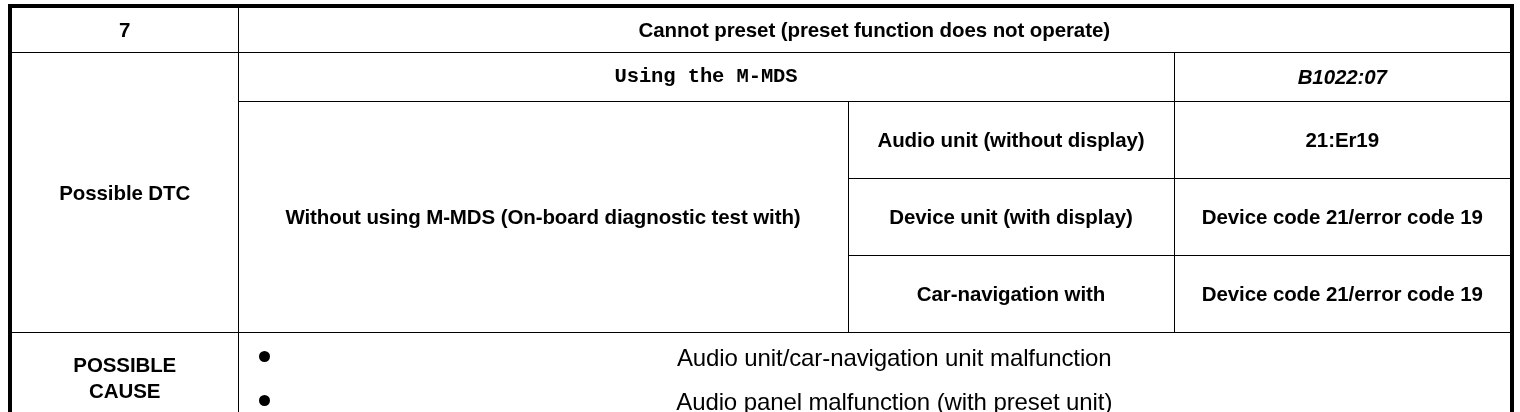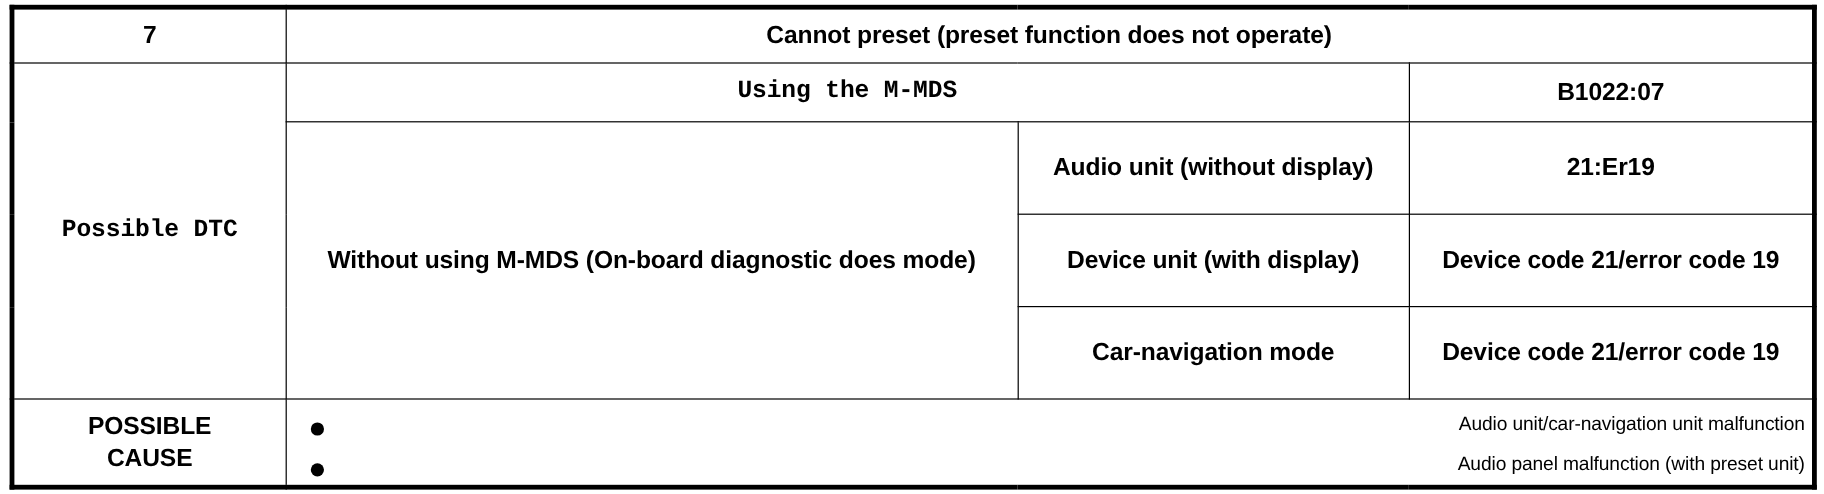--- a/index.html
+++ b/index.html
@@ -39,23 +39,23 @@
     letter-spacing: -0.1px;
   }
   
   .col-a { width: 228px; }
   .col-b { width: 610px; }
   .col-c { width: 326px; }
   .col-d { width: 338px; }
 
   .cell-index      { height: 40px; }
   .cell-symptom    { height: 40px; }
-  .cell-possible-dtc { text-align: center; font-family: Liberation Mono, monospace; }
+  .cell-possible-dtc { text-align: center; }
   .cell-using-mmds { height: 44px; font-family: Liberation Mono, monospace; }
-  .cell-code-main  { height: 44px; }
+  .cell-code-main  { height: 44px; font-style: italic; }
   .cell-without-mmds { padding-left: 14px; padding-right: 14px; }
   .row-device td   { height: 72px; margin-left: 38px; }
 
   .cell-cause-label {
     text-align: left;
     vertical-align: middle;
     padding-left: 8px;
     font-weight: bold;
     font-size: 20.5px;
     line-height: 1.22;
@@ -69,24 +69,24 @@
   }
   ul.cause-list {
     list-style: none;
     margin: 0;
     padding: 0;
   }
   ul.cause-list li {
     position: relative;
     padding-left: 40px;
     font-weight: normal;
-    font-size: 16px;
+    font-size: 24px;
     line-height: 1.25;
     margin: 8px 0 14px 0;
-    text-align: right;
+    text-align: center;
     letter-spacing: -0.1px;
   }
   ul.cause-list li:last-child { margin-bottom: 4px; }
   ul.cause-list li .bullet-dot {
     position: absolute;
     left: 14px;
     top: 8px;
     width: 11px;
     height: 11px;
     border-radius: 50%;
@@ -109,30 +109,30 @@
       <tr>
         <td class="cell-index">7</td>
         <td class="cell-symptom" colspan="3">Cannot preset (preset function does not operate)</td>
       </tr>
       <tr>
         <td class="cell-possible-dtc" rowspan="4">Possible DTC</td>
         <td class="cell-using-mmds" colspan="2">Using the M-MDS</td>
         <td class="cell-code-main">B1022:07</td>
       </tr>
       <tr class="row-device">
-        <td class="cell-without-mmds" rowspan="3">Without using M-MDS (On-board diagnostic does mode)</td>
+        <td class="cell-without-mmds" rowspan="3">Without using M-MDS (On-board diagnostic test with)</td>
         <td>Audio unit (without display)</td>
         <td>21:Er19</td>
       </tr>
       <tr class="row-device">
         <td>Device unit (with display)</td>
         <td>Device code 21/error code 19</td>
       </tr>
       <tr class="row-device">
-        <td>Car-navigation mode</td>
+        <td>Car-navigation with</td>
         <td>Device code 21/error code 19</td>
       </tr>
       <tr>
         <td class="cell-cause-label">POSSIBLE
 CAUSE</td>
         <td class="cell-cause-list" colspan="3">
           <ul class="cause-list">
             <li>
               <span class="bullet-dot"></span>
               <span>Audio unit/car-navigation unit malfunction</span>

